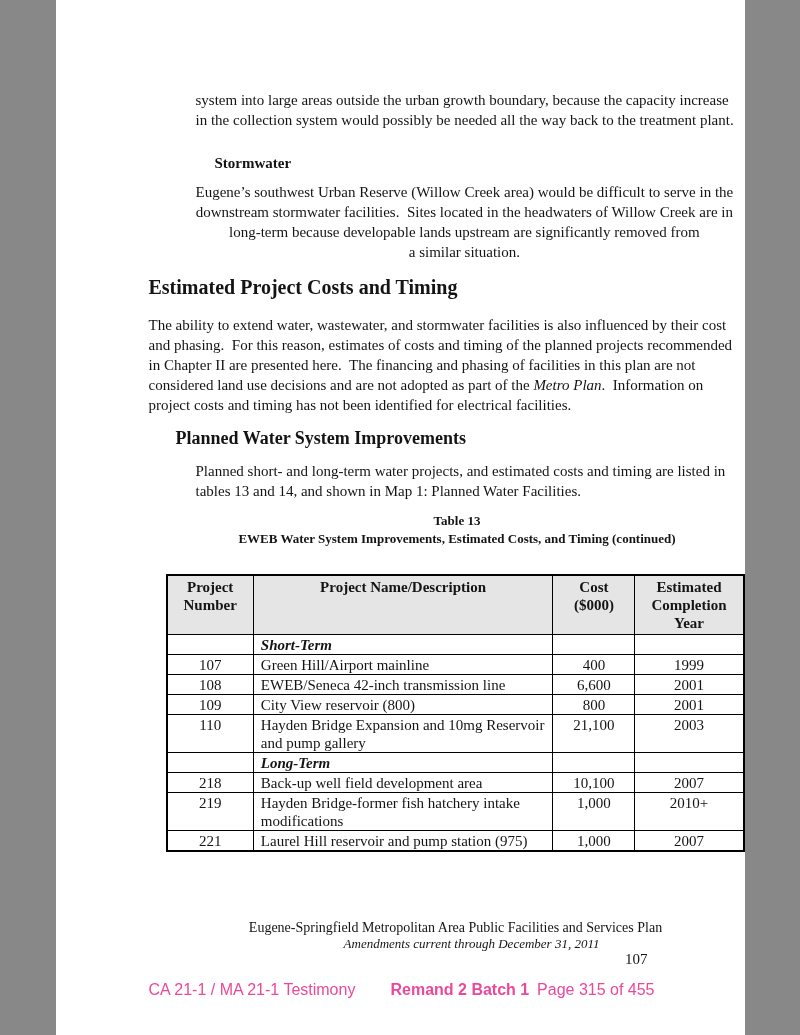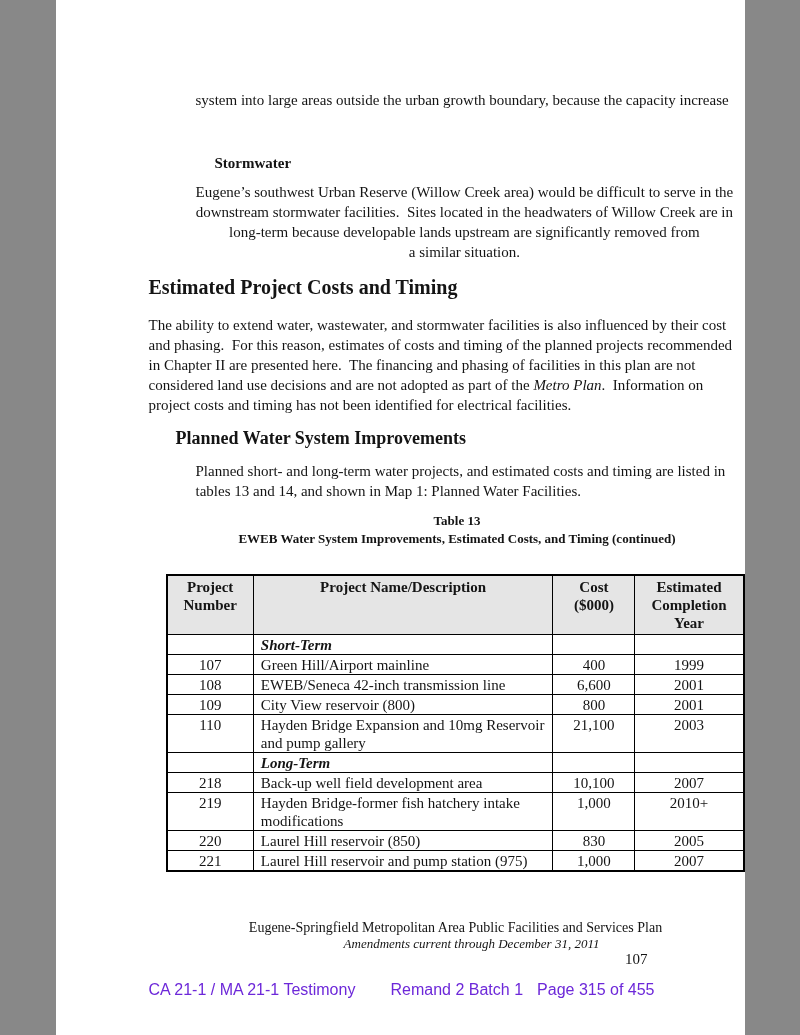--- a/index.html
+++ b/index.html
@@ -44,35 +44,36 @@
   col.w-year { width:102px; }
 
   .footer-title { left:0; width:800px; text-align:center;
                   font-size:14px; line-height:17px; }
   .footer-note  { left:16px; width:800px; text-align:center;
                   font-style:italic; font-size:13px; line-height:16px; }
   .page-num { right:97px; font-size:15px; }
 
   .stamp { left:93px; right:90px; height:20px;
            font-family:"Liberation Sans", sans-serif;
-           font-size:16px; color:#6d28d9; }
+           font-size:16px; color:#ec4899; }
   .stamp > span { position:absolute; top:0; white-space:pre; }
   .stamp-left   { left:0; }
-  .stamp-center { left:242px; }
+  .stamp-center { left:242px;font-weight:bold; }
   .stamp-right  { right:0; }
 
   .italic { font-style:italic; }
 </style>
 </head>
 <body>
 
 <div class="page">
 
   <div class="abs indent body-text" style="top:90px;">
     <div class="line">system into large areas outside the urban growth boundary, because the capacity increase</div>
+    <div class="line">in the collection system would possibly be needed all the way back to the treatment plant.</div>
   </div>
 
   <div class="abs indent h-stormwater" style="top:155px;">Stormwater</div>
 
   <div class="abs indent body-text" style="top:182px;text-align:center;">
     <div class="line">Eugene’s southwest Urban Reserve (Willow Creek area) would be difficult to serve in the</div>
     <div class="line">downstream stormwater facilities.  Sites located in the headwaters of Willow Creek are in</div>
     <div class="line">long-term because developable lands upstream are significantly removed from</div>
     <div class="line">a similar situation.</div>
   </div>
@@ -157,26 +158,20 @@
         <td class="c-cost">10,100</td>
         <td class="c-year">2007</td>
       </tr>
       <tr>
         <td class="c-num">219</td>
         <td class="c-desc">Hayden Bridge-former fish hatchery intake modifications</td>
         <td class="c-cost">1,000</td>
         <td class="c-year">2010+</td>
       </tr>
       <tr>
-        <td class="c-num">220</td>
-        <td class="c-desc">Laurel Hill reservoir (850)</td>
-        <td class="c-cost">830</td>
-        <td class="c-year">2005</td>
-      </tr>
-      <tr>
         <td class="c-num">221</td>
         <td class="c-desc">Laurel Hill reservoir and pump station (975)</td>
         <td class="c-cost">1,000</td>
         <td class="c-year">2007</td>
       </tr>
     </tbody>
   </table>
 
   <div class="abs footer-title" style="top:919px;">Eugene-Springfield Metropolitan Area Public Facilities and Services Plan</div>
   <div class="abs footer-note" style="top:936px;">Amendments current through December 31, 2011</div>

